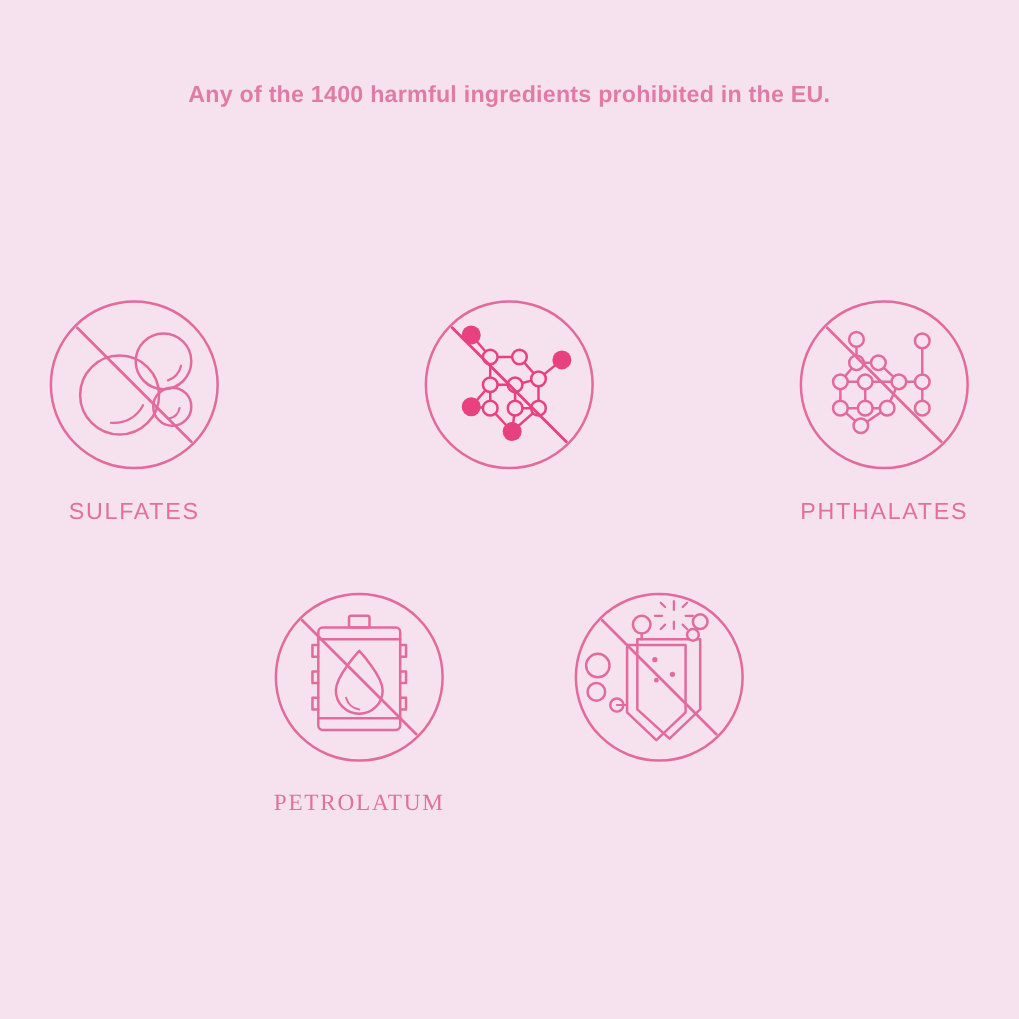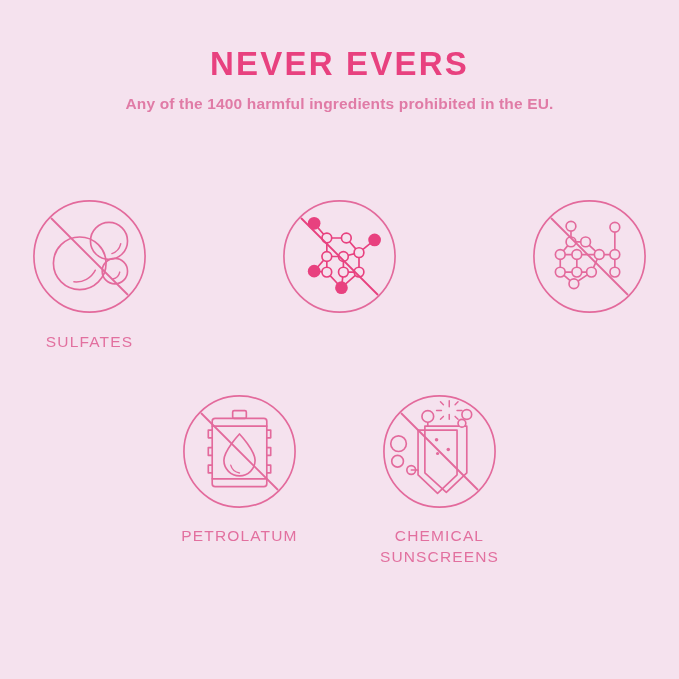--- a/index.html
+++ b/index.html
@@ -84,30 +84,30 @@
     margin-top: 16px;
     font-size: 15.5px;
     letter-spacing: 1.15px;
     color: #e2709f;
     text-align: center;
     line-height: 21px;
     white-space: pre-line;
   }
   .caption-bottom {
     margin-top: 15px;
+    font-family: Liberation Serif, serif;
   }
   svg { display: block; overflow: visible; }
 </style>
 </head>
 <body>
 
 <div class="page">
 
   <div class="header">
-    <h1 class="title">NEVER EVERS</h1>
     <p class="subtitle">Any of the 1400 harmful ingredients prohibited in the EU.</p>
   </div>
 
   <div class="row row-top">
 
     <div class="cell">
       <svg class="badge" viewBox="0 0 120 120">
         <g fill="none" stroke="#e36a9c" stroke-width="1.7" stroke-linecap="round" stroke-linejoin="round">
           <circle cx="60" cy="60" r="57"></circle>
           <circle cx="50" cy="67" r="27"></circle>
@@ -175,20 +175,21 @@
           <circle cx="86" cy="76" r="5" fill="#f5e2ee"></circle>
           <circle cx="30" cy="58" r="5" fill="#f5e2ee"></circle>
           <circle cx="47" cy="58" r="5" fill="#f5e2ee"></circle>
           <circle cx="30" cy="76" r="5" fill="#f5e2ee"></circle>
           <circle cx="47" cy="76" r="5" fill="#f5e2ee"></circle>
           <circle cx="62" cy="76" r="5" fill="#f5e2ee"></circle>
           <circle cx="44" cy="88" r="5" fill="#f5e2ee"></circle>
           <line x1="21" y1="21" x2="99" y2="99" stroke-width="1.9"></line>
         </g>
       </svg>
+      <div class="caption">PHTHALATES</div>
     </div>
 
   </div>
 
   <div class="row row-bottom">
 
     <div class="cell cell-sm">
       <svg class="badge" viewBox="0 0 120 120">
         <g fill="none" stroke="#e36a9c" stroke-width="1.7" stroke-linecap="round" stroke-linejoin="round">
           <circle cx="60" cy="60" r="57"></circle>
@@ -243,19 +244,17 @@
           <circle cx="31" cy="79" r="4.5" fill="#f5e2ee"></circle>
           <path d="M31 79 L38 79" stroke-width="1.4"></path>
 
           <circle cx="57" cy="48" r="1.8" fill="#e36a9c" stroke="none"></circle>
           <circle cx="69" cy="58" r="1.8" fill="#e36a9c" stroke="none"></circle>
           <circle cx="58" cy="62" r="1.6" fill="#e36a9c" stroke="none"></circle>
 
           <line x1="21" y1="21" x2="99" y2="99" stroke-width="1.9"></line>
         </g>
       </svg>
-      <div class="caption caption-bottom">CHEMICAL
-SUNSCREENS</div>
     </div>
 
   </div>
 
 </div>
 
 </body></html>

